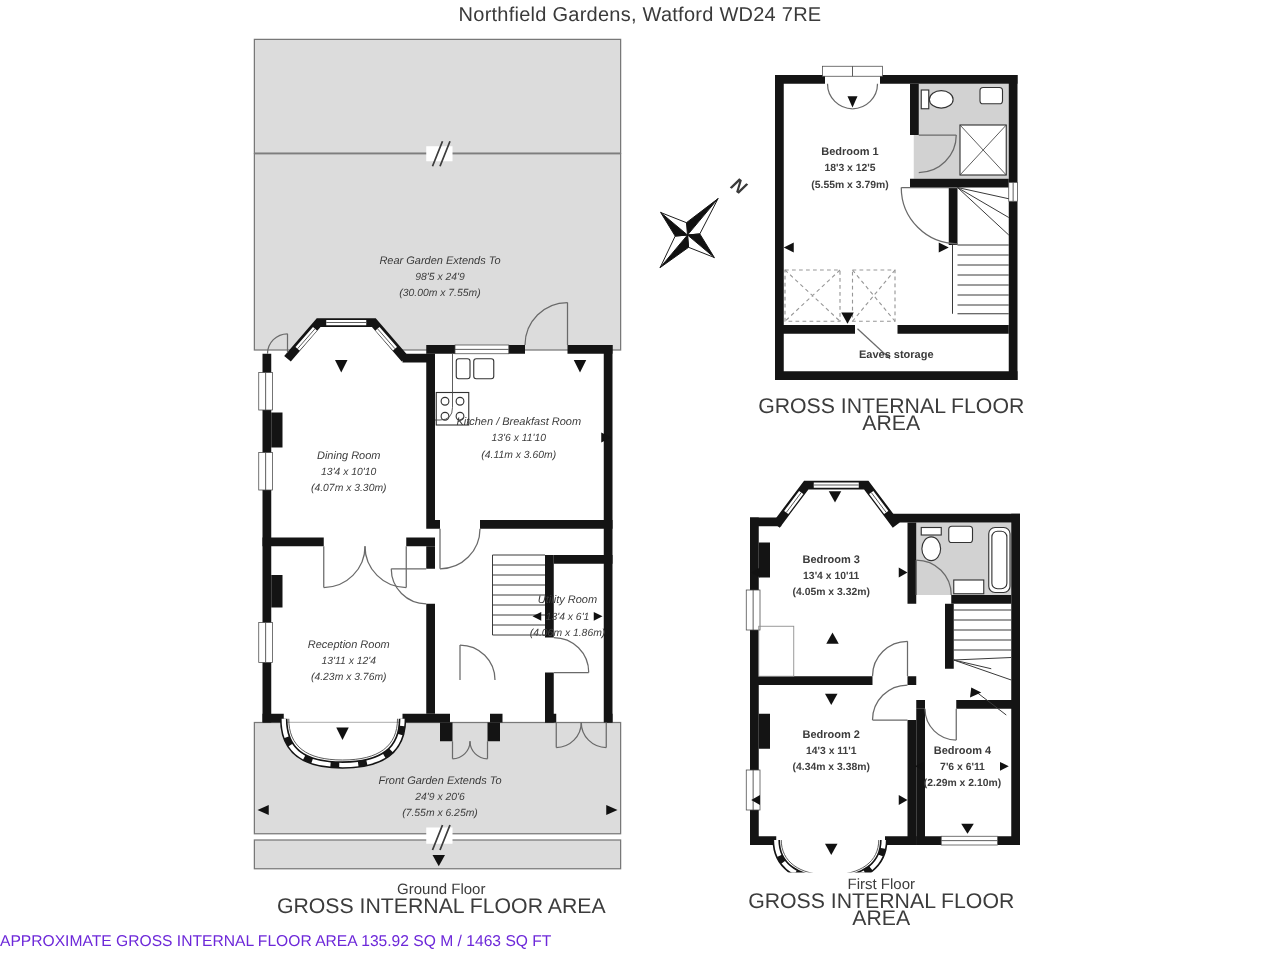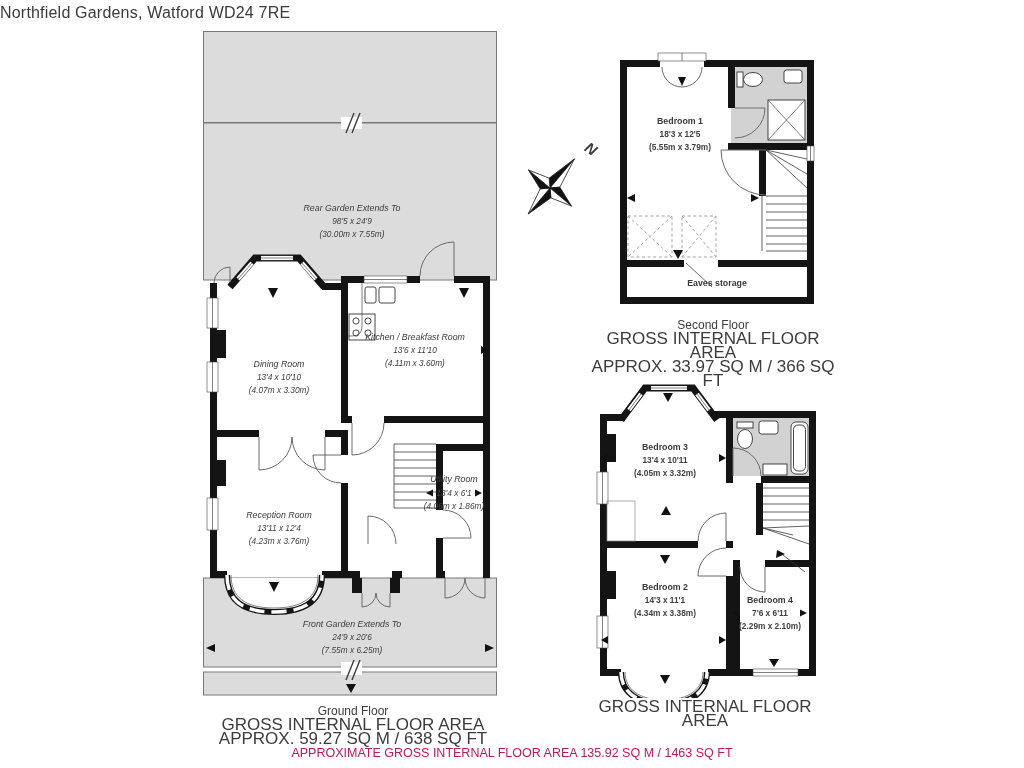--- a/index.html
+++ b/index.html
@@ -1,22 +1,22 @@
 <!DOCTYPE html>
 <html><head>
 <meta charset="utf-8">
 <style>
   html,body{margin:0;padding:0;background:#ffffff;width:1024px;height:768px;overflow:hidden;
     font-family:"Liberation Sans", sans-serif;}
   .abs{position:absolute;}
-  #title{left:0;top:4px;width:1024px;font-size:16px;color:#3a3a3a;letter-spacing:.2px;}
+  #title{left:0;top:4px;width:1024px;text-align:center;font-size:16px;color:#3a3a3a;letter-spacing:.2px;}
   .caption{text-align:center;color:#3c3c3c;line-height:14px;}
   .caption .floor{font-size:12px;}
   .caption .line{font-size:17px;}
-  #footer{left:0;top:746px;width:1024px;text-align:center;font-size:12.5px;color:#be185d;}
+  #footer{left:0;top:746px;width:1024px;text-align:left;font-size:12.5px;color:#6d28d9;}
   svg text{font-family:"Liberation Sans", sans-serif;fill:#3a3a3a;}
   .rm{font-size:8.8px;}
   .dim{font-size:8.3px;fill:#404040;}
   .wall{fill:#141414;}
   .garden{fill:#dcdcdc;stroke:#787878;stroke-width:1;}
   .bath{fill:#d2d2d2;}
   .door{fill:none;stroke:#6a6a6a;stroke-width:1;}
   .leaf{stroke:#6a6a6a;stroke-width:1;}
   .thin{stroke:#474747;stroke-width:.7;fill:none;}
   .fix{fill:#ffffff;stroke:#333333;stroke-width:.9;}
@@ -378,26 +378,24 @@
 
   <text class="rm" x="177" y="227" text-anchor="middle">Bedroom 4</text>
   <text class="dim" x="177" y="240" text-anchor="middle">7'6 x 6'11</text>
   <text class="dim" x="177" y="253" text-anchor="middle">(2.29m x 2.10m)</text>
 </svg>
 </div>
 
 <div class="abs caption" style="left:203px;top:704px;width:300px;">
   <div class="floor">Ground Floor</div>
   <div class="line">GROSS INTERNAL FLOOR AREA</div>
-  <div class="line">APPROX. 59.27 SQ M / 638 SQ FT</div>
 </div>
 
 <div class="abs caption" style="left:583px;top:318px;width:260px;">
-  <div class="floor">Second Floor</div>
   <div class="line">GROSS INTERNAL FLOOR AREA</div>
-  <div class="line">APPROX. 33.97 SQ M / 366 SQ FT</div>
 </div>
 
 <div class="abs caption" style="left:575px;top:700px;width:260px;">
+  <div class="floor">First Floor</div>
   <div class="line">GROSS INTERNAL FLOOR AREA</div>
 </div>
 
 <div id="footer" class="abs">APPROXIMATE GROSS INTERNAL FLOOR AREA 135.92 SQ M / 1463 SQ FT</div>
 
 </body></html>

